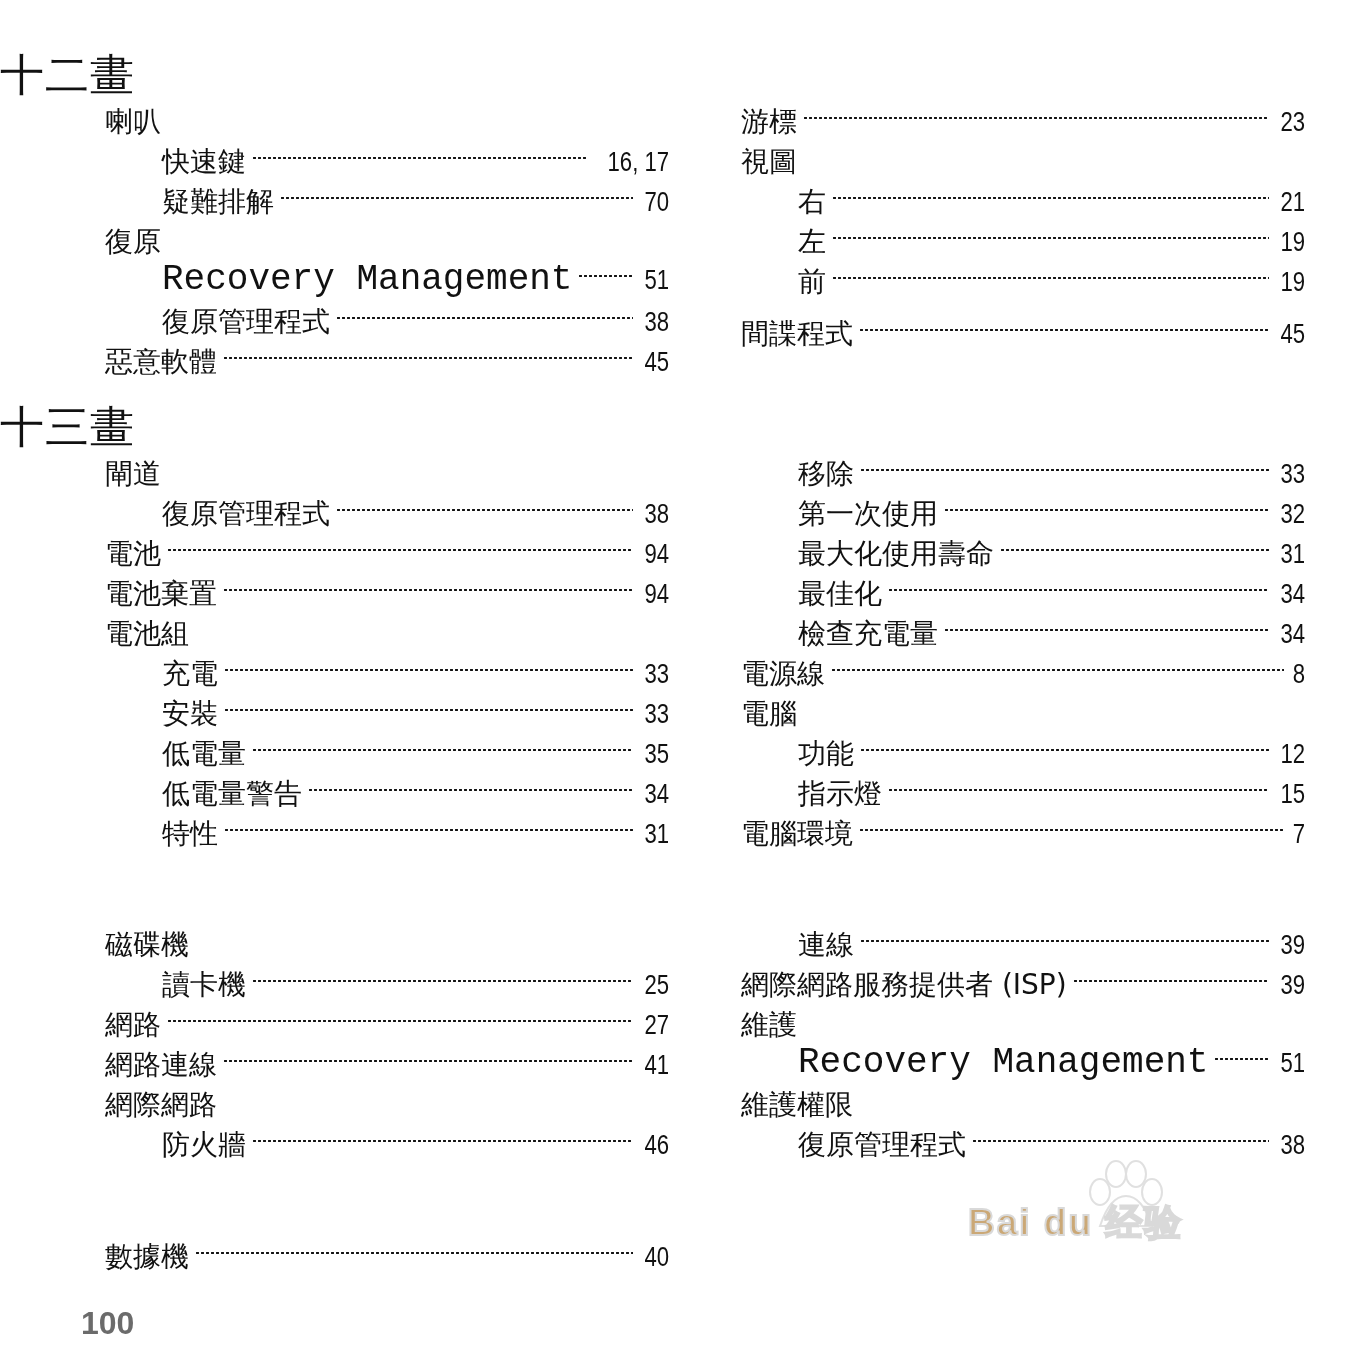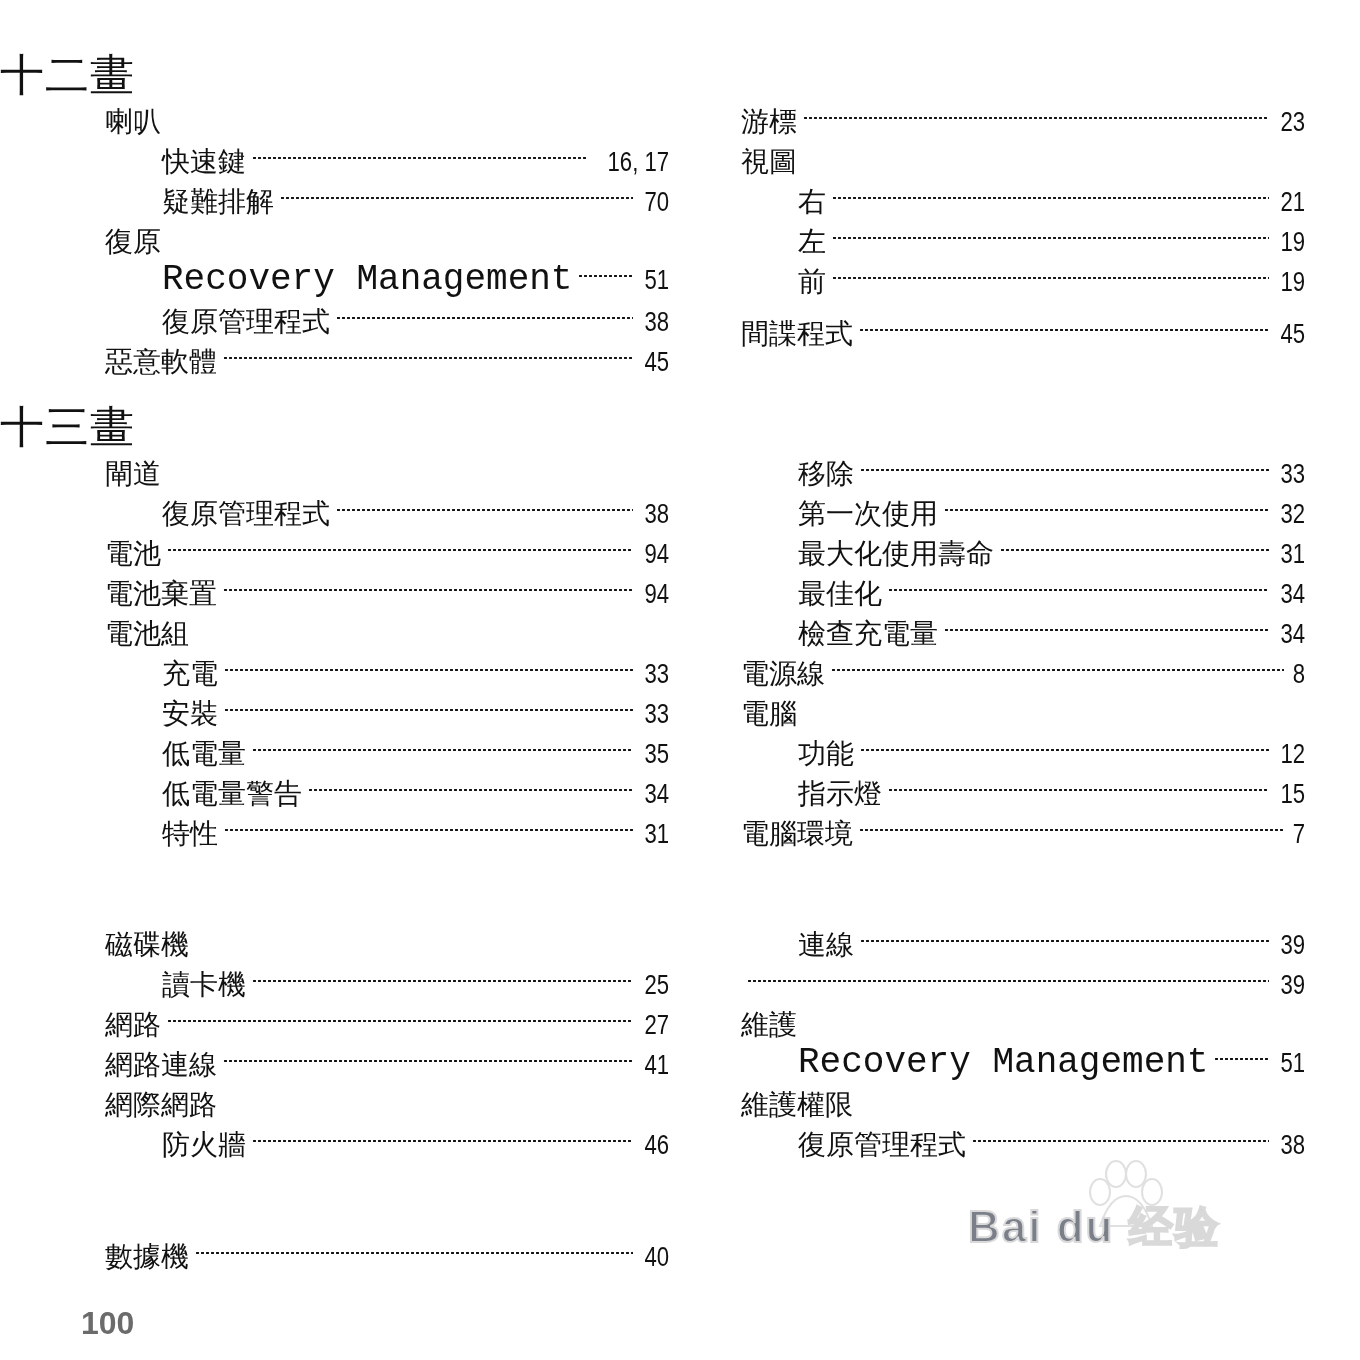--- a/index.html
+++ b/index.html
@@ -36,21 +36,21 @@
   .footer-page {
     position: absolute; left: 57px; top: 1305px; font-size: 32px; font-weight: bold;
     color: #6b6b6b; font-family: "Liberation Sans", sans-serif; margin-left: 24px;
   }
   .watermark {
     position: absolute; left: 960px; top: 1158px; width: 320px; height: 150px;
     opacity: 0.55;
   }
   .wm-brand {
     position: absolute; left: 8px; top: 40px; font-family: "Liberation Sans", sans-serif;
-    font-size: 44px; font-weight: bold; color: #0f172a;
+    font-size: 37px; font-weight: bold; color: #a16207;
     -webkit-text-stroke: 2px #bbbbbb; letter-spacing: 2px; text-align: center;
   }
   .wm-url {
     position: absolute; left: 8px; top: 108px; font-family: "Liberation Sans", sans-serif;
     font-size: 32px; color: #fff; -webkit-text-stroke: 1.5px #c4c4c4;
   }
   .wm-paw { position: absolute; left: 110px; top: 0; }
 </style>
 </head>
 <body>
@@ -250,20 +250,21 @@
         <span class="page-num">46</span>
       </div>
   </div>
   <div class="col right" style="top:925px">
     <div class="row indent" style="top:0px;right:0">
         <span class="label">連線</span>
         <span class="leader"></span>
         <span class="page-num">39</span>
       </div>
     <div class="row" style="top:40px;right:0">
+        <span class="label">網際網路服務提供者 (ISP)</span>
         <span class="leader"></span>
         <span class="page-num">39</span>
       </div>
     <div class="row" style="top:80px">
         <span class="label">維護</span>
       </div>
     <div class="row indent" style="top:118px;right:0">
         <span class="label latin">Recovery Management</span>
         <span class="leader"></span>
         <span class="page-num">51</span>

